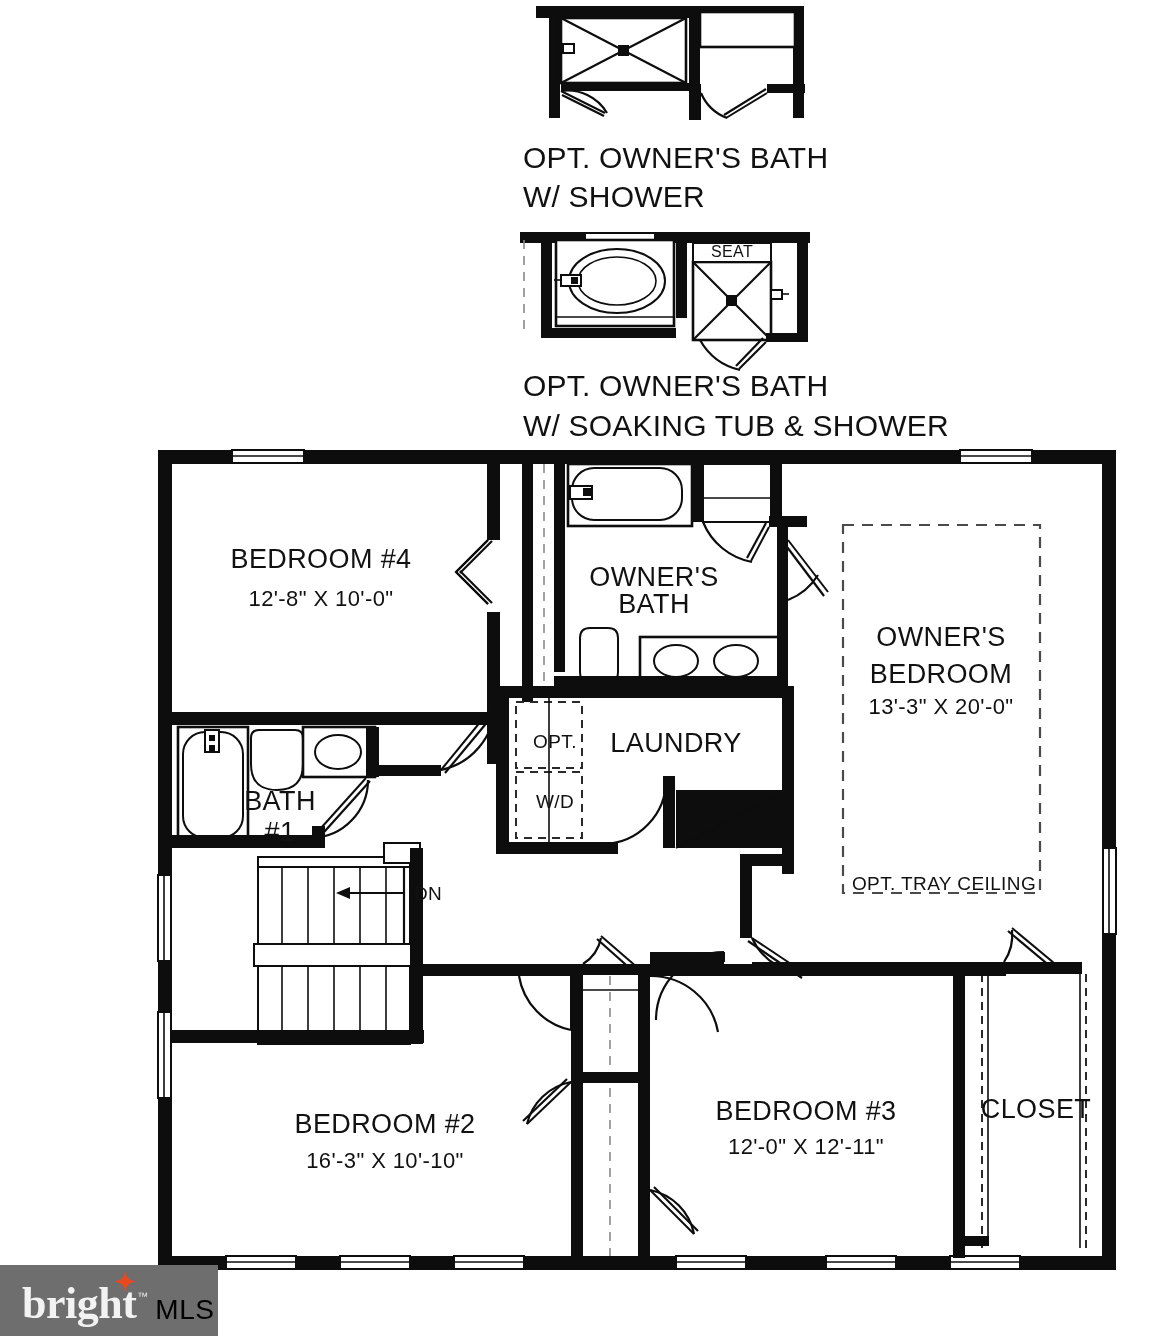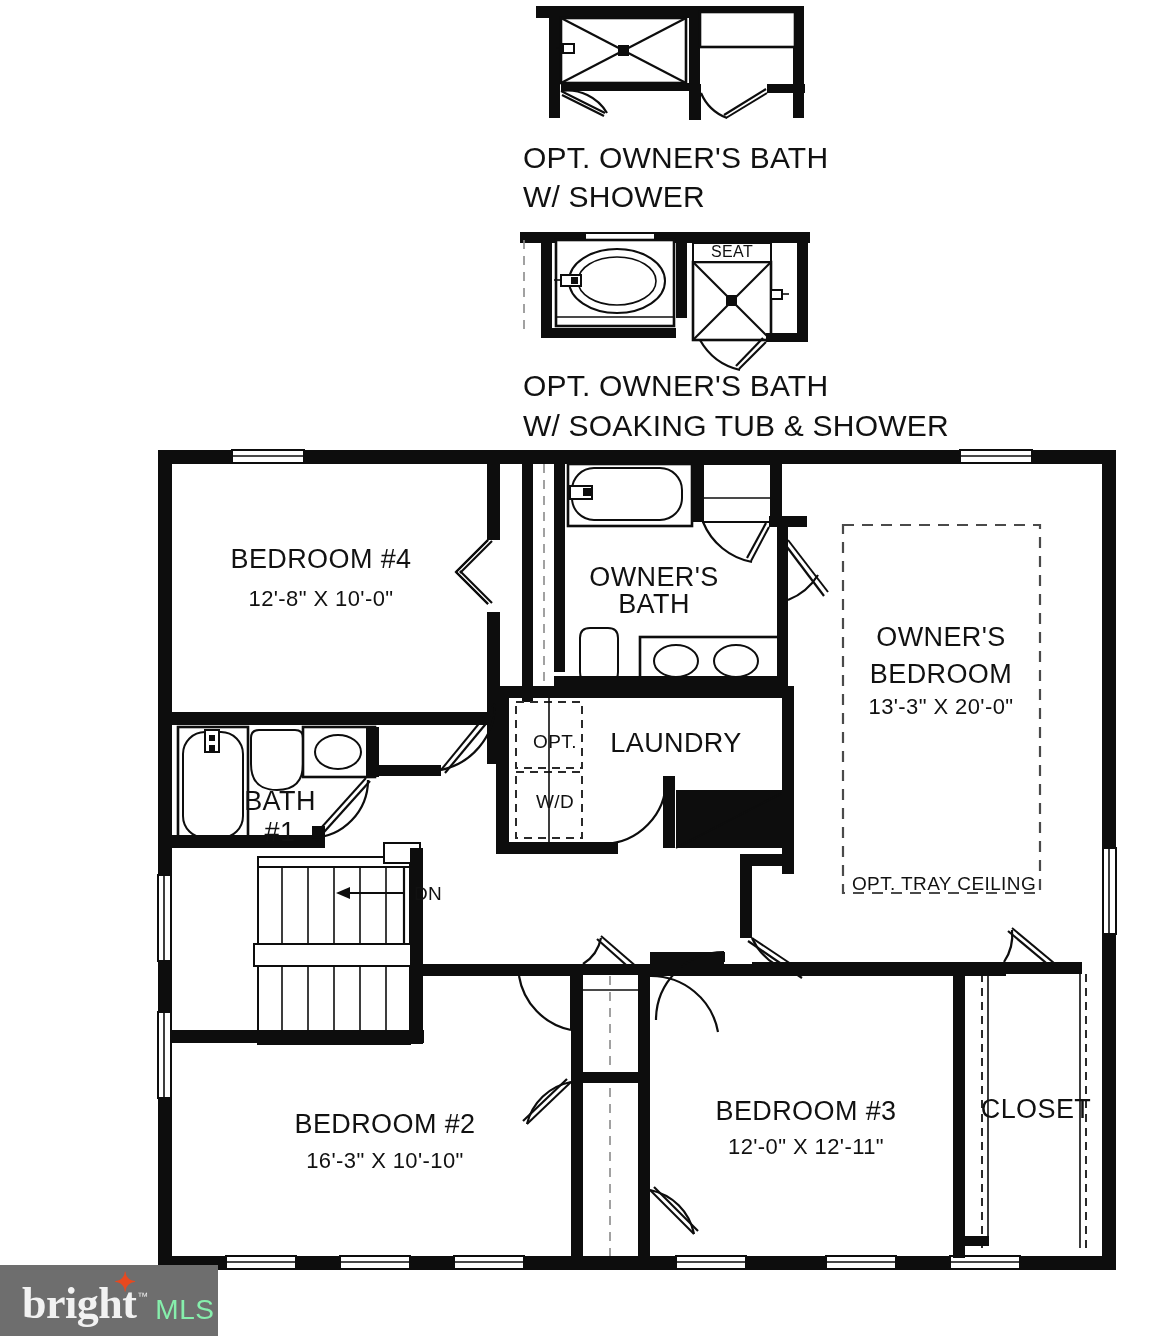--- a/index.html
+++ b/index.html
@@ -84,21 +84,21 @@
     font-family: "Liberation Sans", sans-serif;
     font-size: 11px;
     color: #efefef;
     position: relative;
     top: -24px;
     left: 1px;
   }
   #wm-mls {
     font-family: "Liberation Sans", sans-serif;
     font-size: 28px;
-    color: #86efac;
+    color: #000000;
     letter-spacing: 0.5px;
     margin-left: 8px;
   }
 </style>
 </head>
 <body>
 
 <div id="stage">
 
   <svg class="plan" viewBox="0 0 1168 1336">

